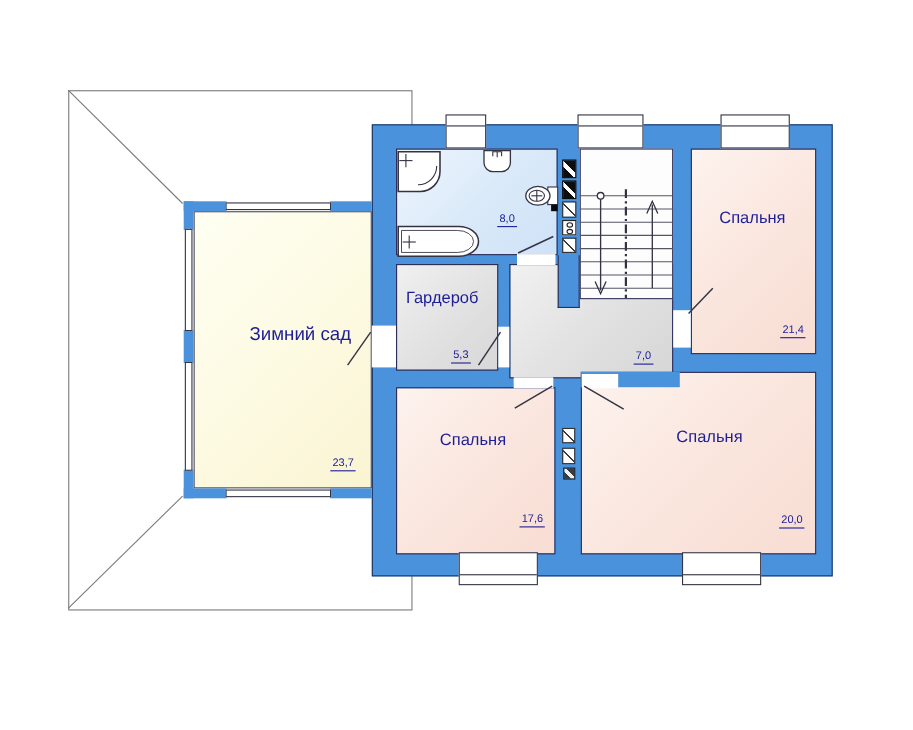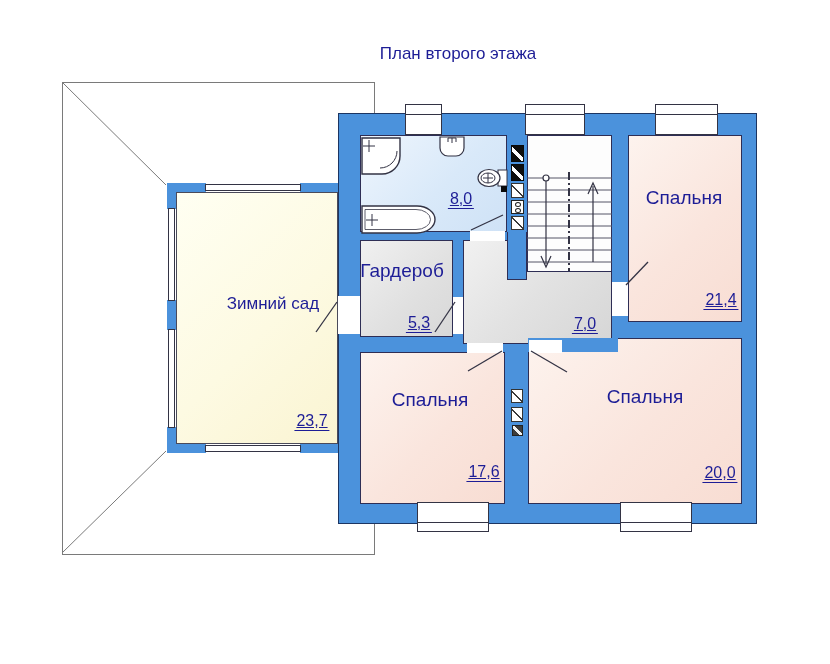--- a/index.html
+++ b/index.html
@@ -43,33 +43,32 @@
   
   .vent{box-sizing:border-box;z-index:5;}
   .vent-a{border:1px solid #0a0a0a;background:linear-gradient(45deg,#0e0e0e 38%,#ffffff 38%,#ffffff 56%,#0e0e0e 56%);}
   .vent-b{border:1px solid #333333;background:linear-gradient(45deg,#ffffff 45%,#3a3a3a 45%,#3a3a3a 53%,#ffffff 53%);}
   .vent-d{border:1px solid #222222;background:linear-gradient(45deg,#3c3c3c 36%,#f2f2f2 36%,#f2f2f2 58%,#3c3c3c 58%);}
   .vent-8{border:1px solid #222222;background:#ffffff;display:flex;flex-direction:column;align-items:center;justify-content:center;gap:1px;}
   .vent-8 .circ{width:6px;height:5px;border:1px solid #222;border-radius:50%;box-sizing:border-box;}
   
   #lines{left:0;top:0;width:830px;height:664px;z-index:6;pointer-events:none;}
   
-  .lbl{position:absolute;transform:translate(-50%,-50%);color:#1d1d96;font-size:19px;
+  .lbl{position:absolute;transform:translate(-50%,-50%);color:#1d1d96;font-size:15px;
     white-space:nowrap;z-index:7;letter-spacing:0px;}
-  .area{font-size:16px;text-decoration:underline;}
+  .area{font-size:10px;}
   .area span{border-bottom:1px solid #1d1d96;padding:0 2px 1px 2px;}
   #title{position:absolute;left:458px;top:54px;transform:translate(-50%,-50%);
     color:#1d1d96;font-size:17px;z-index:7;white-space:nowrap;}
 </style>
 </head>
 <body>
 
 <div id="canvas">
 
-  <div id="title">План второго этажа</div>
 
   <div class="abs" id="roof-outline"></div>
 
   <div class="abs" id="house-base"></div>
 
   <div class="abs" id="room-wg"></div>
   <div class="abs wgwall" style="left:167px;top:183px;width:39px;height:9px;"></div>
   <div class="abs wgwall" style="left:300px;top:183px;width:38px;height:9px;"></div>
   <div class="abs wgwall" style="left:167px;top:444px;width:39px;height:9px;"></div>
   <div class="abs wgwall" style="left:300px;top:444px;width:38px;height:9px;"></div>

